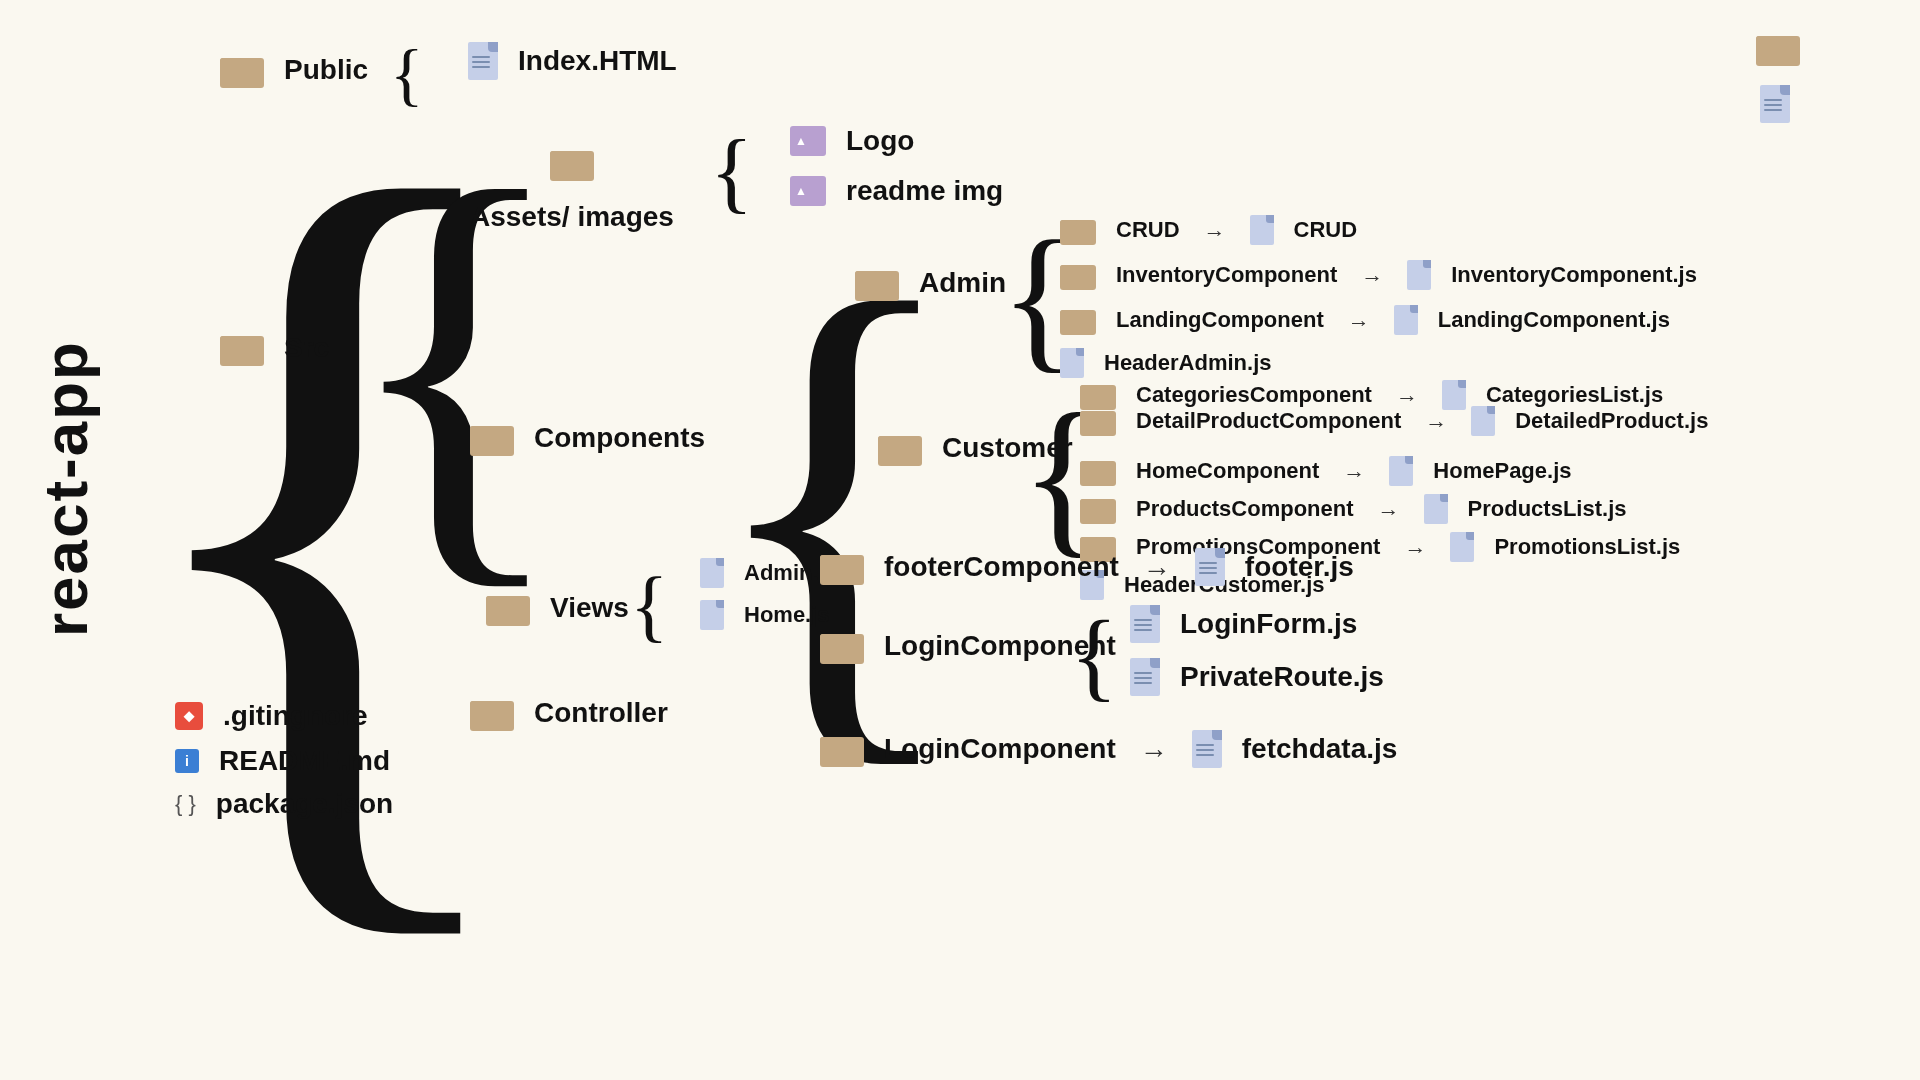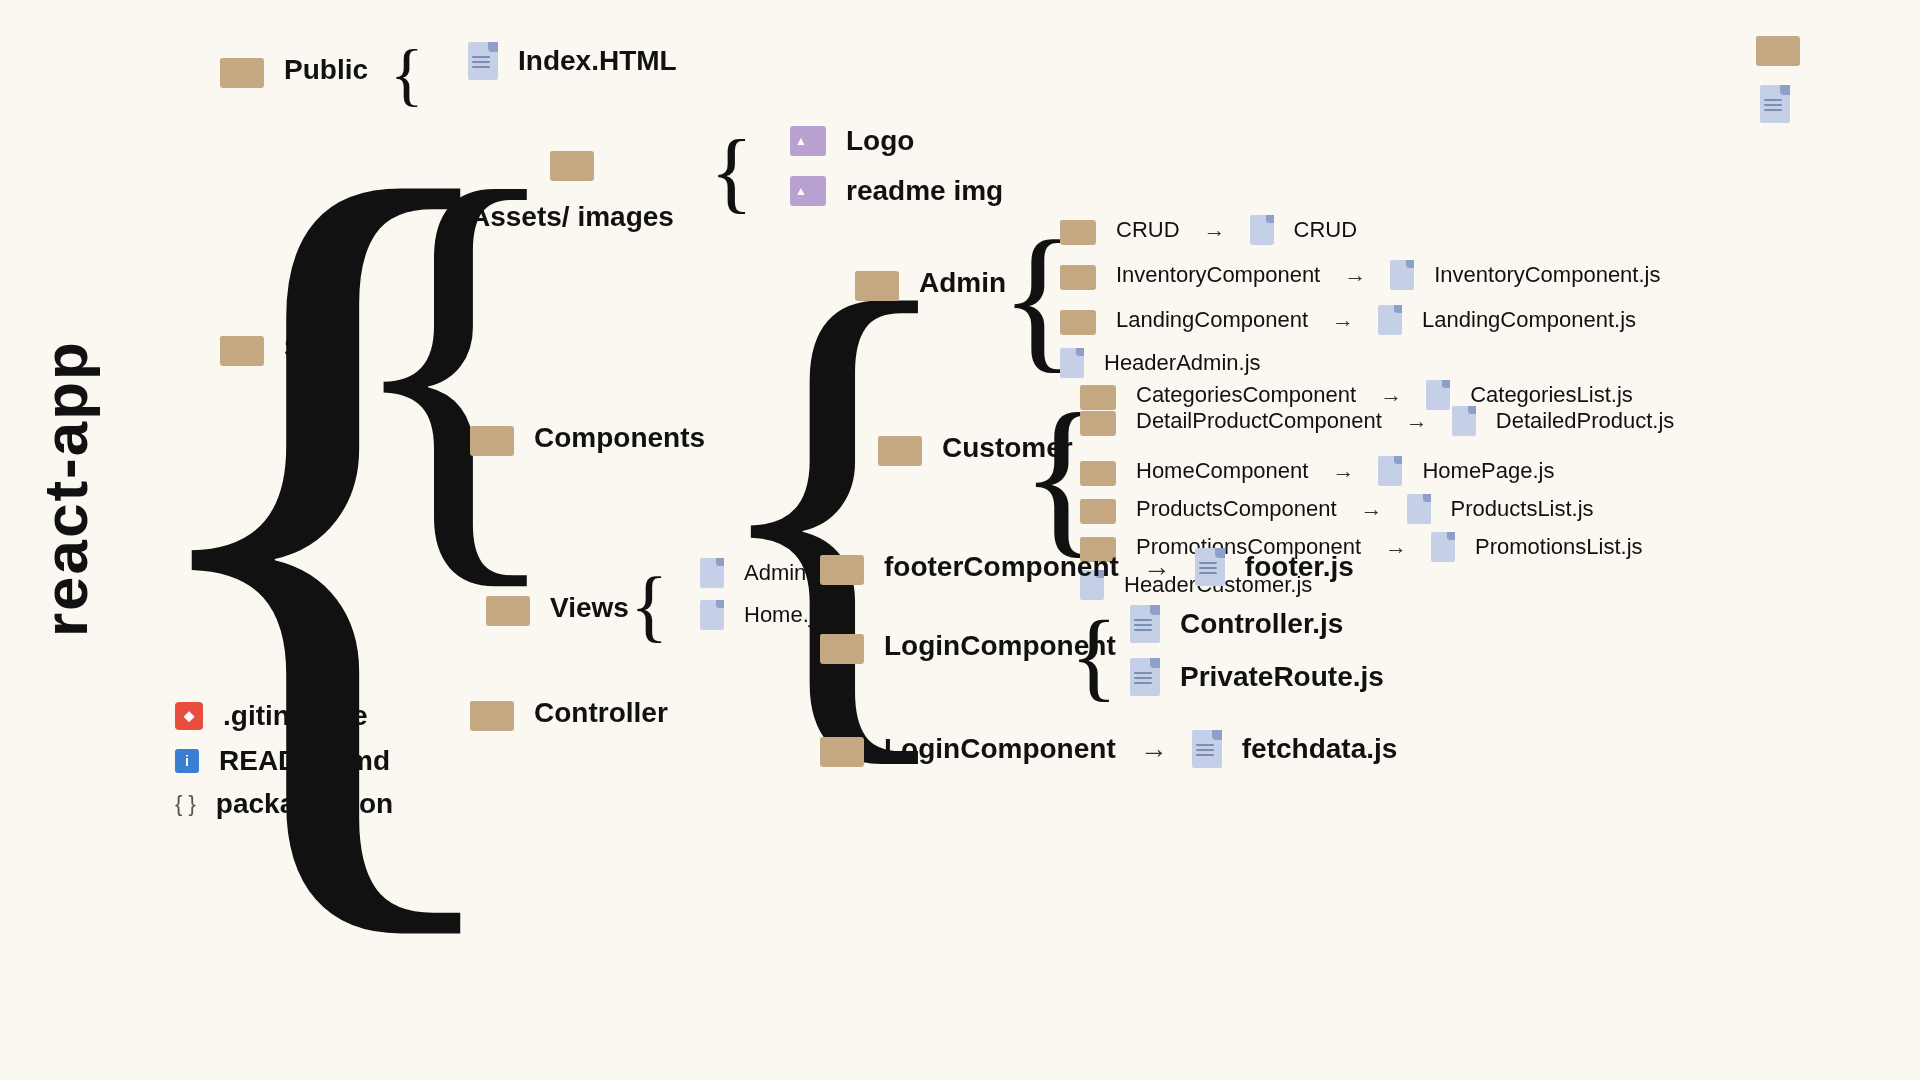--- a/index.html
+++ b/index.html
@@ -21,21 +21,21 @@
     .node {
       position: absolute;
       display: flex;
       align-items: center;
       gap: 20px;
       white-space: nowrap;
     }
 
     .node-label {
       font-size: 22px;
-      font-weight: 400;
+      font-weight: 700;
       color: #111;
     }
 
     .node-label-large {
       font-size: 28px;
       font-weight: 600;
       color: #111;
     }
 
     .app-title {
@@ -412,21 +412,21 @@
   <div style="position:absolute; left:1070px; top:598px; font-size:100px; font-weight:200; color:#111; font-family:serif;">{</div>
 
   <div class="node" style="left:1130px; top:605px;">
     <div class="file-icon">
       <div class="file-icon-lines">
           <span></span>
           <span></span>
           <span></span>
         </div>
     </div>
-    <span class="node-label-large">Controller.js</span>
+    <span class="node-label-large">LoginForm.js</span>
   </div>
 
   <div class="node" style="left:1130px; top:658px;">
     <div class="file-icon">
       <div class="file-icon-lines">
           <span></span>
           <span></span>
           <span></span>
         </div>
     </div>

